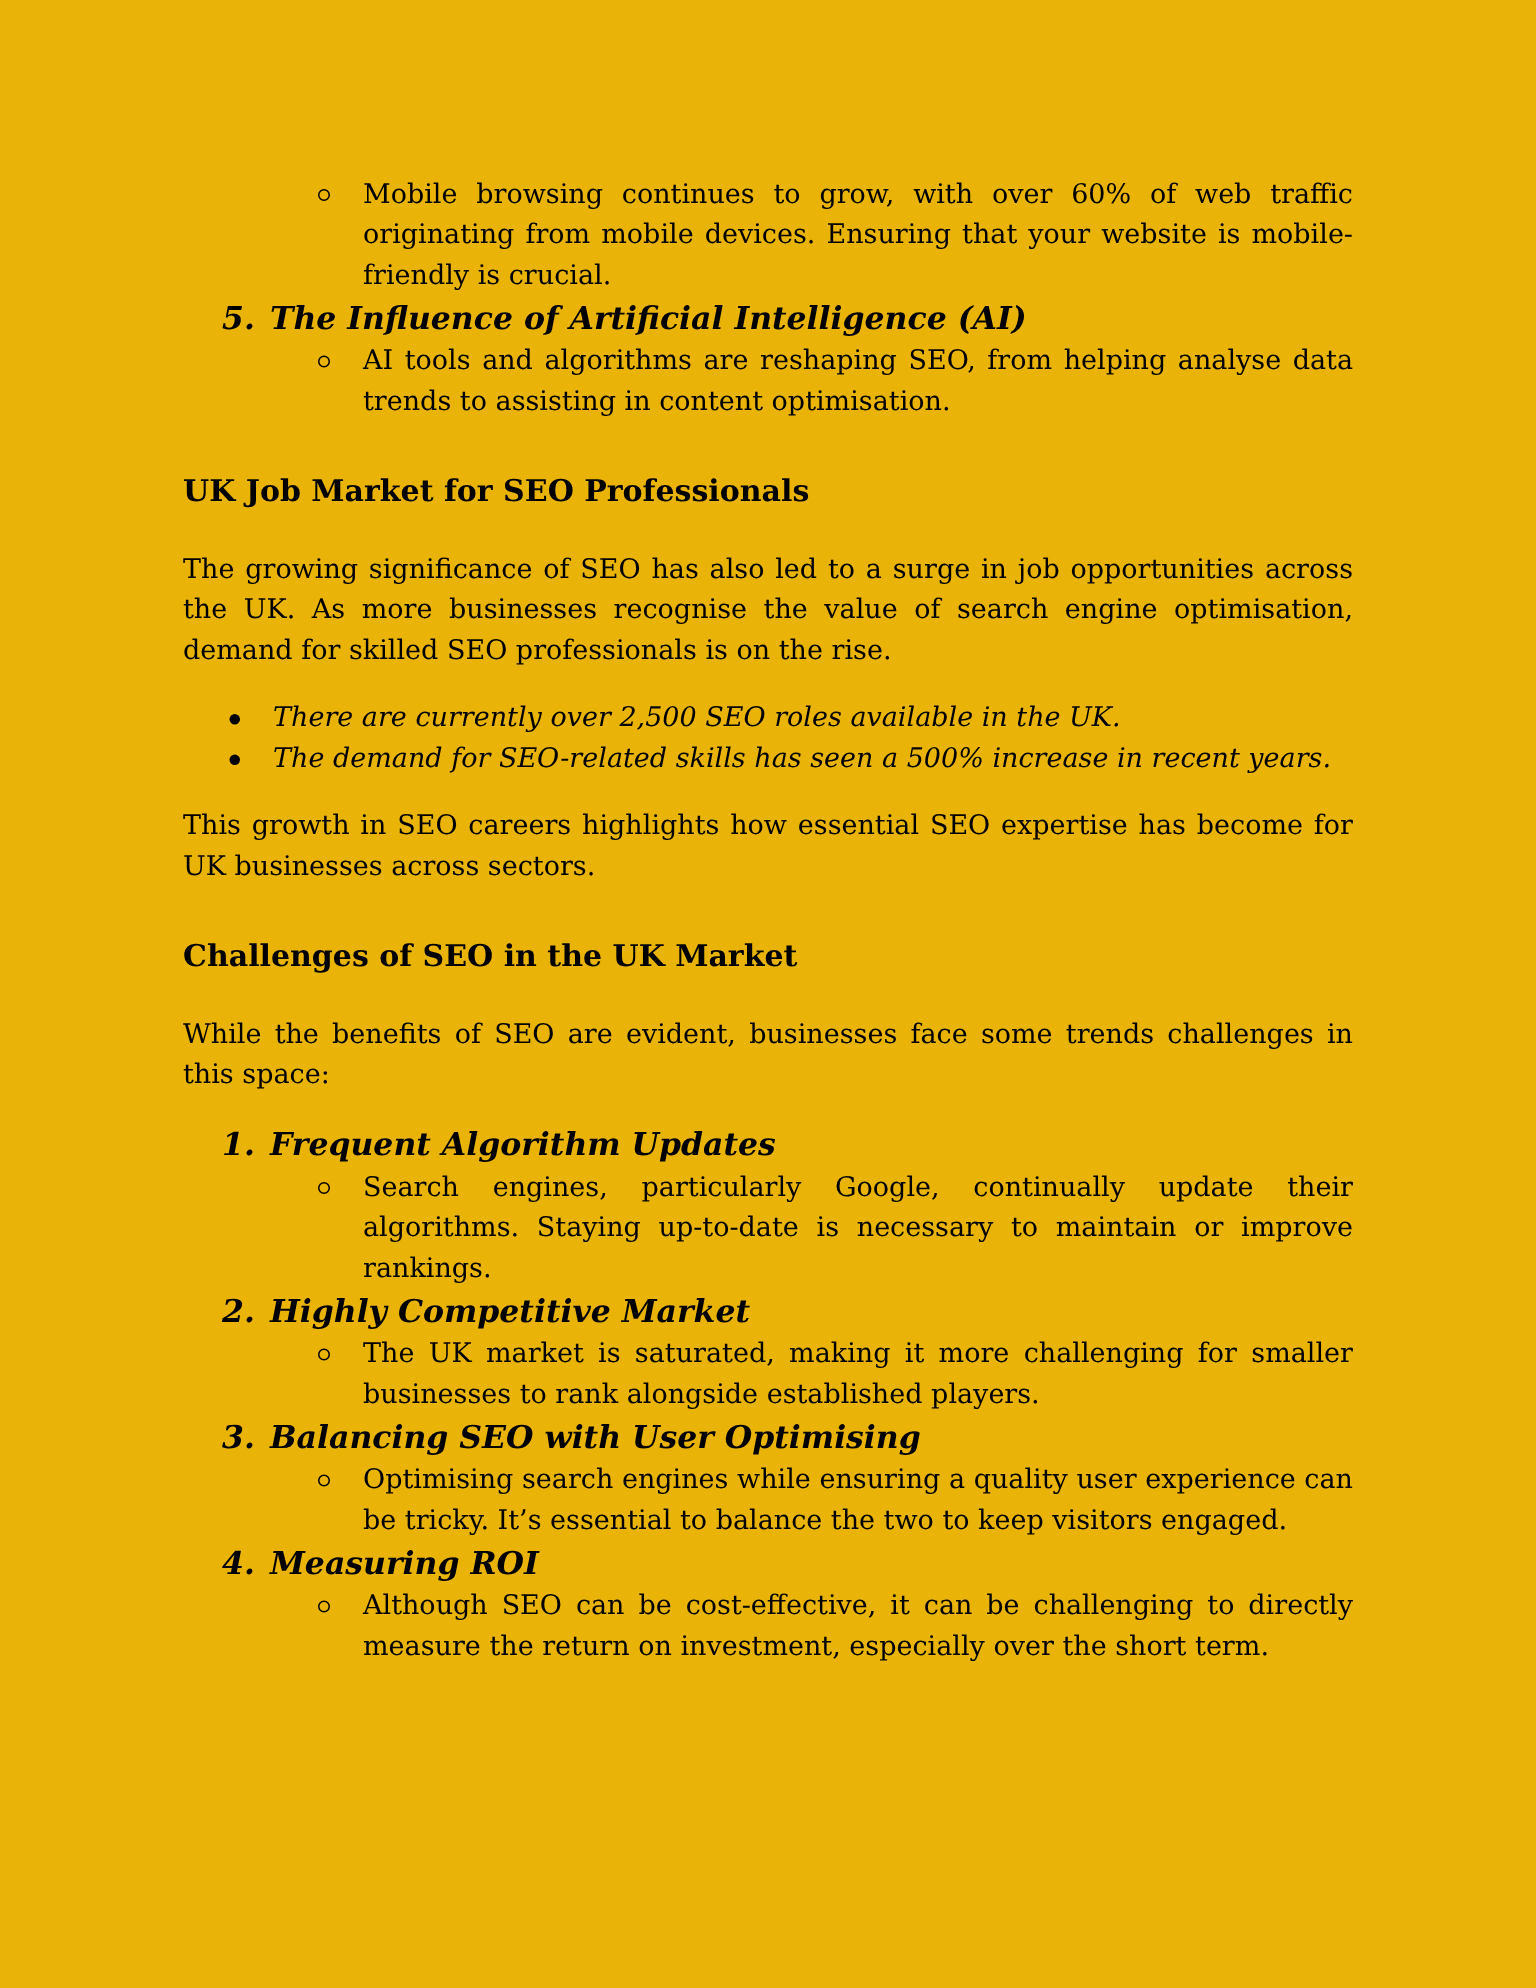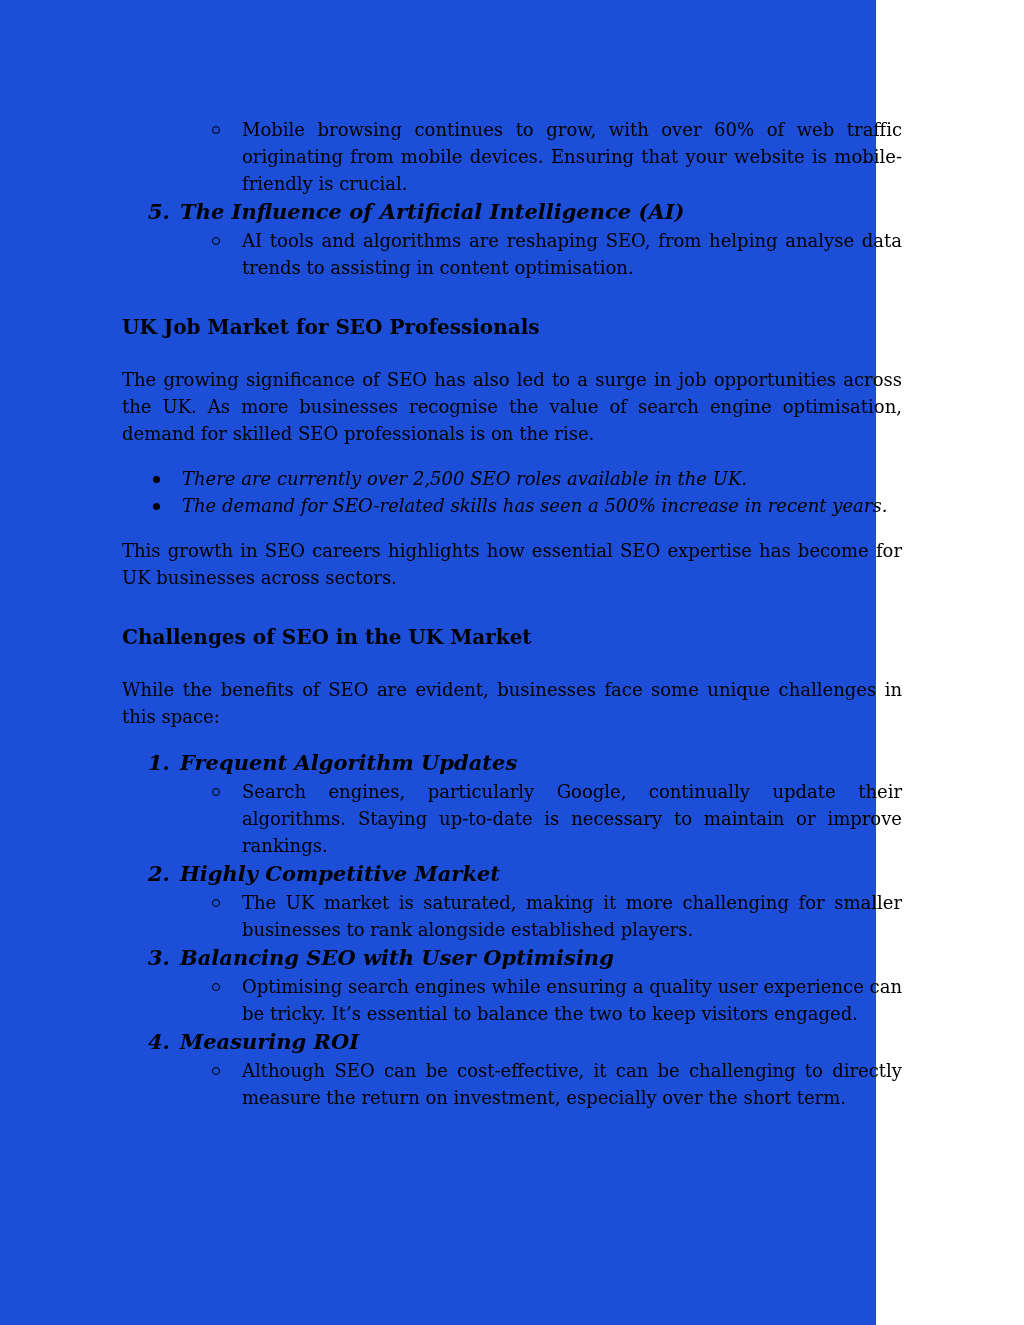--- a/index.html
+++ b/index.html
@@ -10,23 +10,23 @@
   body {
     width: 1024px;
     height: 1325px;
     font-family: "DejaVu Serif", "Liberation Serif", serif;
     font-size: 18px;
     line-height: 27px;
     color: #000000;
     overflow: hidden;
   }
   .page {
-    width: 876px;
+    width: 1024px;
     height: 1325px;
-    background: #1d4ed8;
+    background: #eab308;
     box-sizing: border-box;
   }
   .content {
     box-sizing: border-box;
     padding: 116px 122px 0 122px; 
     width: 1024px;
   }
   
   .h2 {
     font-size: 20px;
@@ -120,21 +120,21 @@
       <div class="li l1">
         <span class="marker dot"></span>
         <span class="li-text">The demand for SEO-related skills has seen a 500% increase in recent years.</span>
       </div>
     </div>
 
     <p class="para">This growth in SEO careers highlights how essential SEO expertise has become for UK businesses across sectors.</p>
 
     <div class="h2">Challenges of SEO in the UK Market</div>
 
-    <p class="para">While the benefits of SEO are evident, businesses face some unique challenges in this space:</p>
+    <p class="para">While the benefits of SEO are evident, businesses face some trends challenges in this space:</p>
 
     <div class="num-list">
 
       <div class="num-heading">
         <span class="num">1.</span>
         <span>Frequent Algorithm Updates</span>
       </div>
       <div class="li l2">
         <span class="marker hollow"></span>
         <span class="li-text">Search engines, particularly Google, continually update their algorithms. Staying up-to-date is necessary to maintain or improve rankings.</span>

